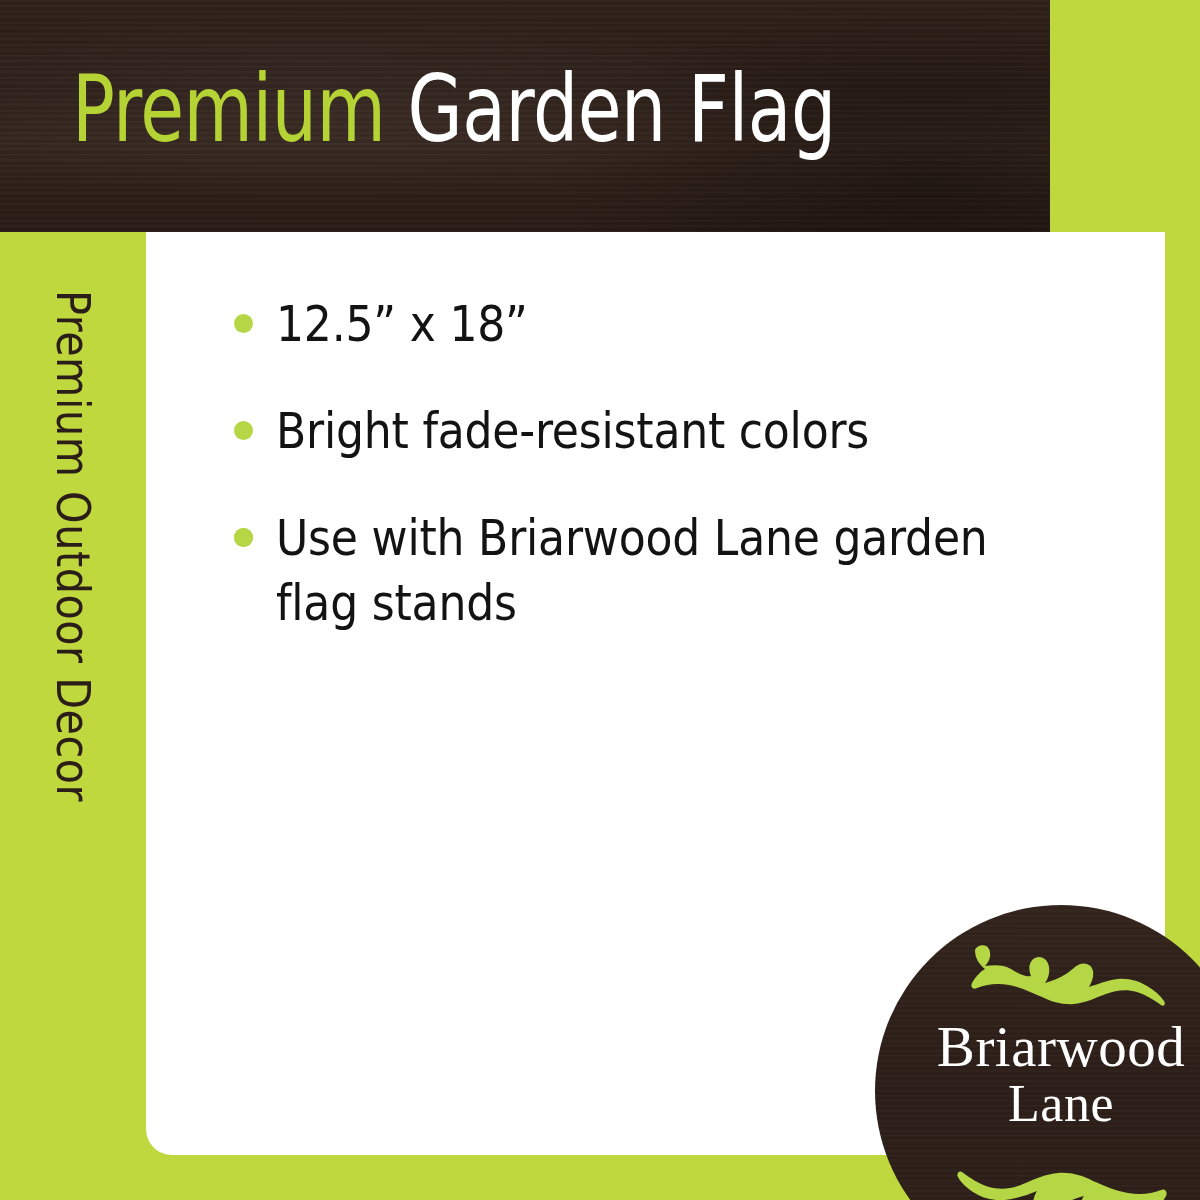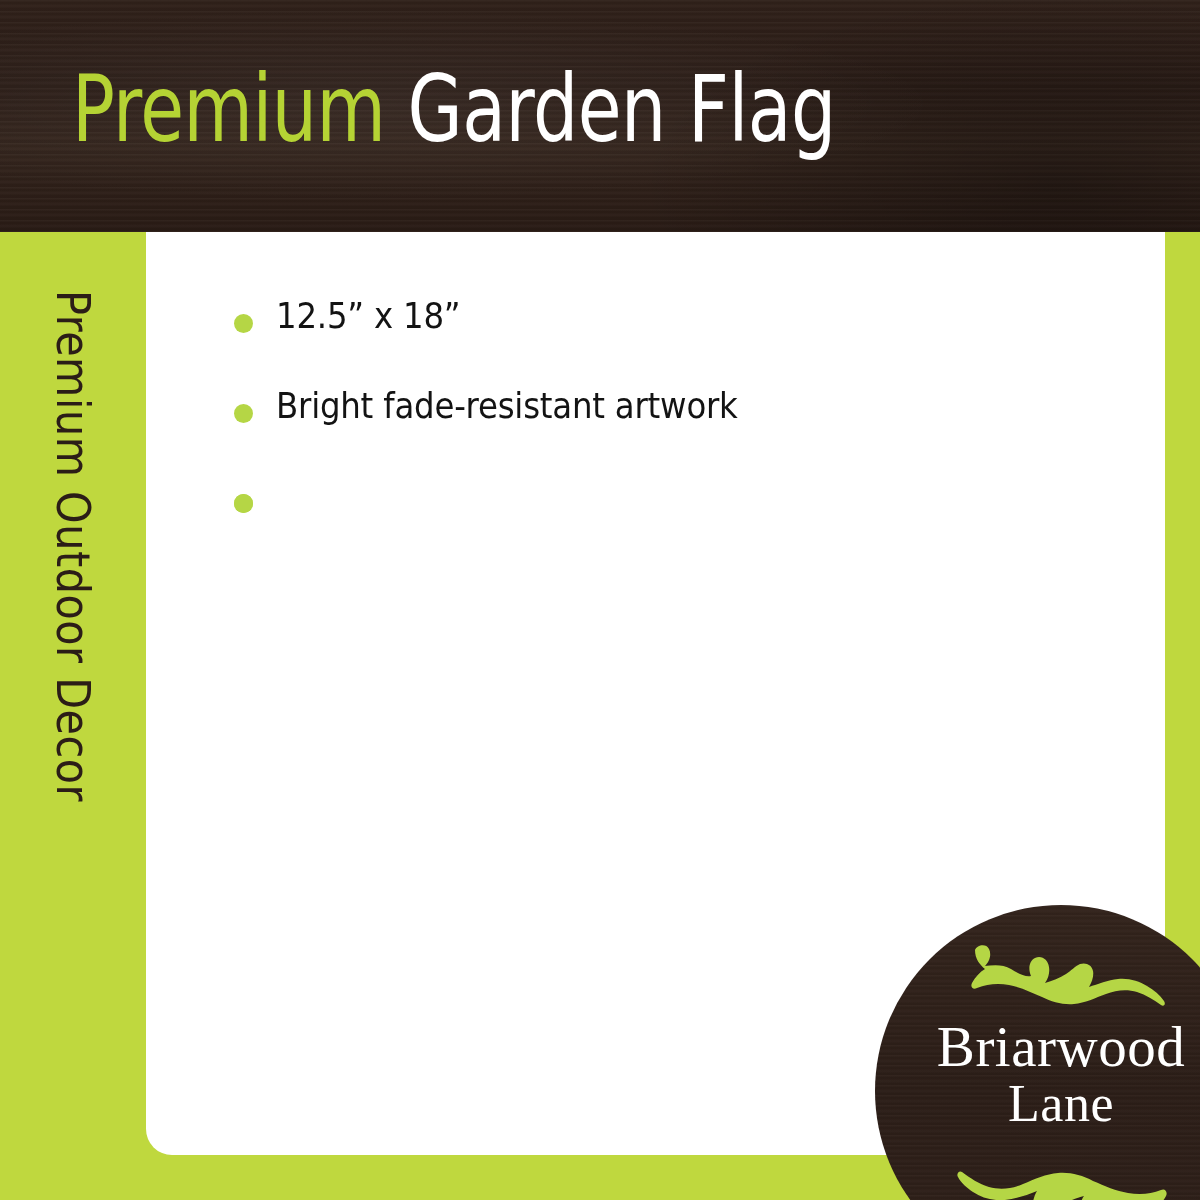--- a/index.html
+++ b/index.html
@@ -17,21 +17,21 @@
     height: 1200px;
     overflow: hidden;
     background: #bfd83e;
   }
 
   
   .header {
     position: absolute;
     left: 0;
     top: 0;
-    width: 1200px;
+    width: 1050px;
     height: 232px;
     background:
       repeating-linear-gradient(
         to bottom,
         rgba(255,255,255,0.030) 0px,
         rgba(255,255,255,0.030) 1px,
         rgba(0,0,0,0.035) 2px,
         rgba(0,0,0,0.035) 4px,
         rgba(255,255,255,0.018) 5px,
         rgba(255,255,255,0.018) 7px,
@@ -135,21 +135,21 @@
     width: 800px;
     margin: 0;
     padding: 0;
     list-style: none;
   }
   .feature-item {
     position: relative;
     padding-left: 50px;
     margin-bottom: 42px;
     color: #131313;
-    font-size: 36px;
+    font-size: 49px;
     line-height: 1.33;
     font-weight: 400;
     font-family: "Liberation Sans Narrow", "DejaVu Sans Condensed", "Liberation Sans", sans-serif;
     letter-spacing: -0.2px;
   }
   .feature-item:last-child { margin-bottom: 0; }
   .bullet-dot {
     position: absolute;
     left: 8px;
     top: 22px;
@@ -245,27 +245,28 @@
   <div class="bottom-strip"></div>
 
   <div class="panel">
     <ul class="feature-list">
       <li class="feature-item">
         <span class="bullet-dot"></span>
         <span>12.5” x 18”</span>
       </li>
       <li class="feature-item">
         <span class="bullet-dot"></span>
-        <span>Bright fade-resistant artwork</span>
+        <span>Bright fade-resistant colors</span>
       </li>
       <li class="feature-item">
         <span class="bullet-dot"></span>
       </li>
       <li class="feature-item">
         <span class="bullet-dot"></span>
+        <span>Use with Briarwood Lane garden flag stands</span>
       </li>
     </ul>
   </div>
 
   <div class="logo-badge">
     <div class="logo-inner">
 
       <svg class="leaf-top" viewBox="0 0 200 64" aria-hidden="true">
         <path fill="#b5d645" d="M8 7 C10 2 19 0 22 6 C25 12 22 19 18 23 C26 22 36 21 44 26
           C52 31 58 34 64 33 C61 26 62 18 68 15 C75 12 81 17 82 24 C83 30 81 36 78 40

